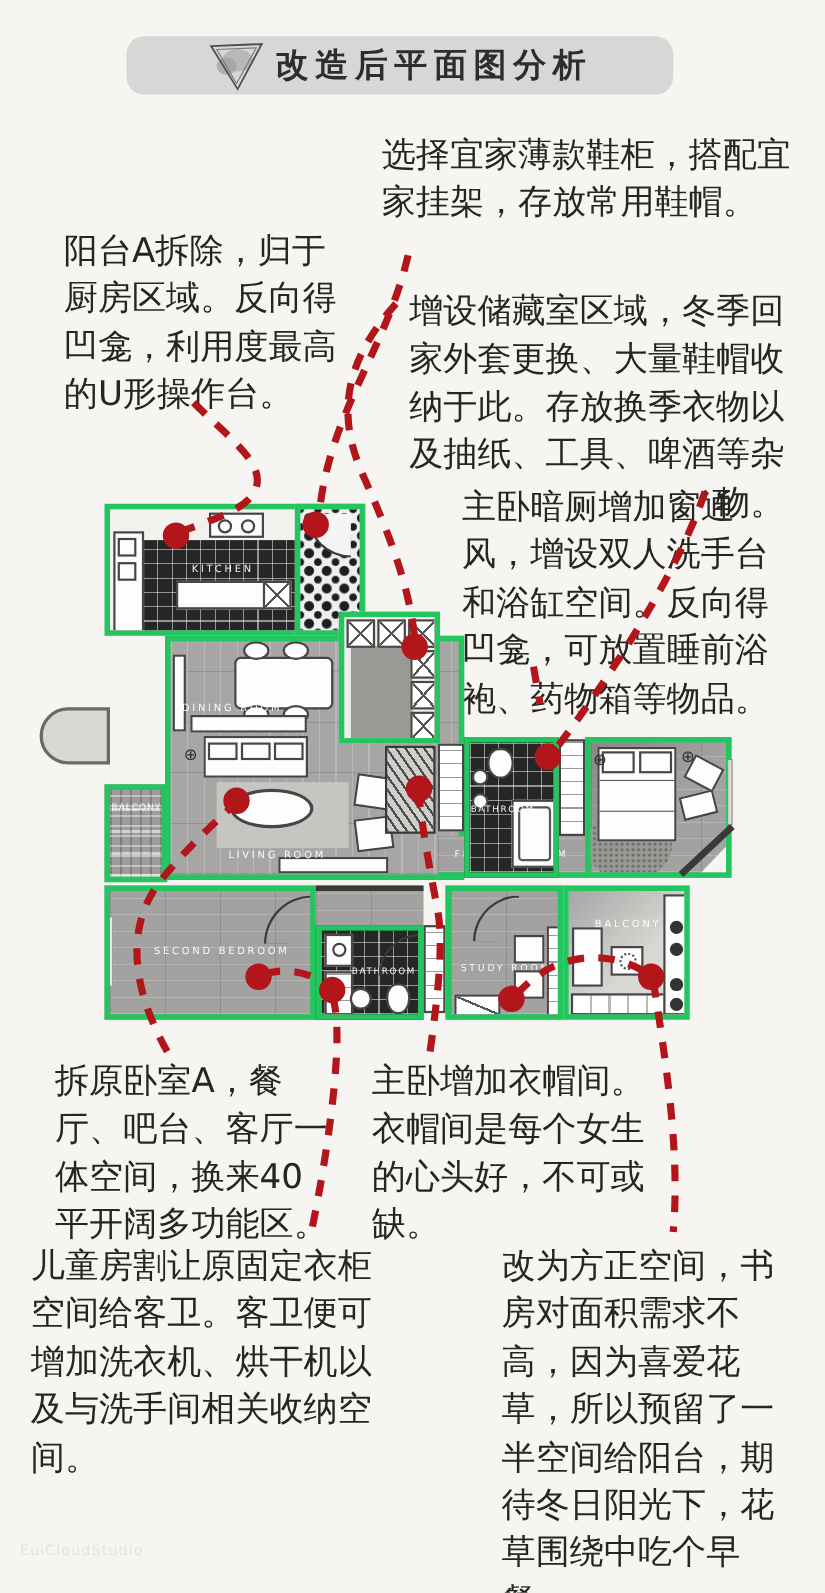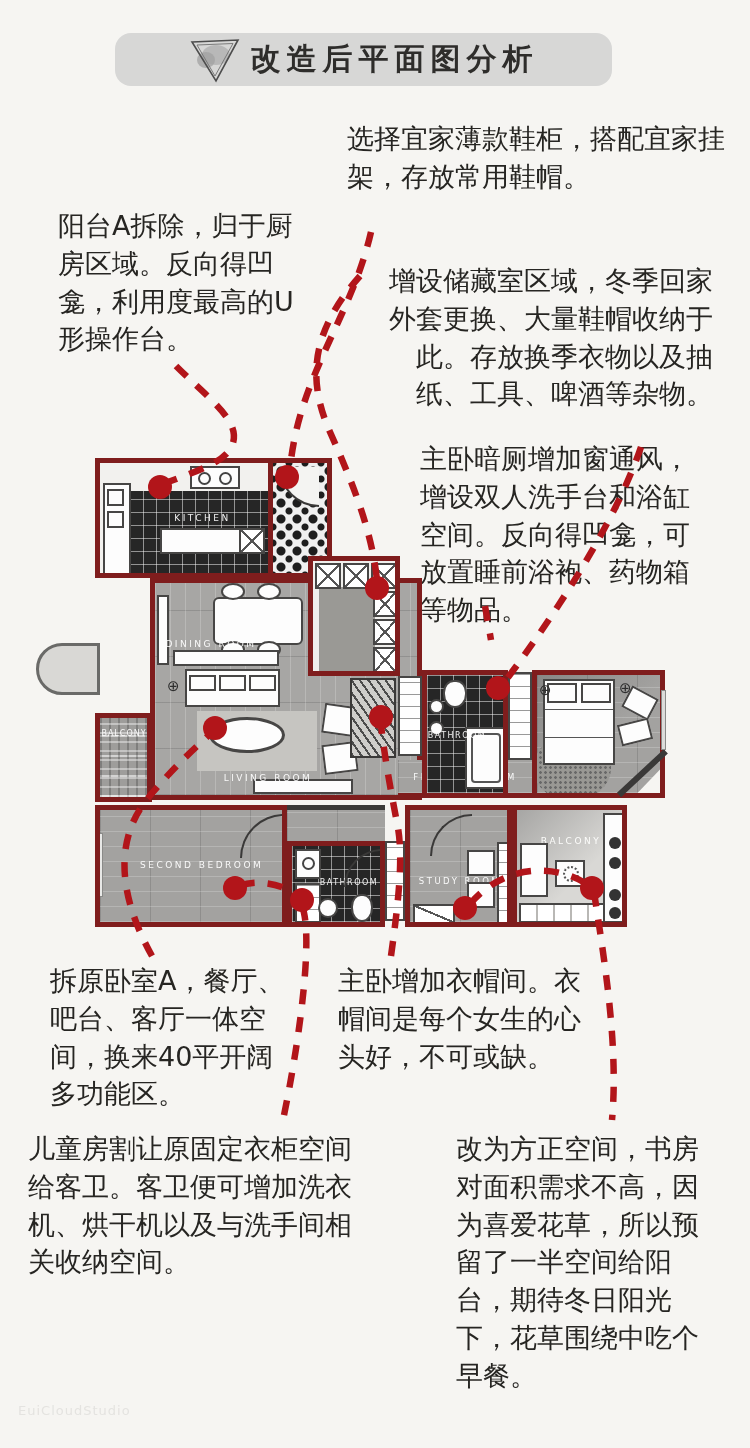--- a/index.html
+++ b/index.html
@@ -7,23 +7,23 @@
     width:750px;height:1448px;position:relative;overflow:hidden;
     background:#f6f5f2;
     font-family:"DejaVu Sans",sans-serif;
   }
   .abs{position:absolute;box-sizing:border-box;}
   
   .header-pill{left:115px;top:33px;width:497px;height:53px;background:#d7d7d6;border-radius:16px;
     display:flex;align-items:center;justify-content:center;gap:10px;}
   .title{font-size:30px;letter-spacing:6px;color:#2e2d2b;font-weight:600;}
   
-  .note{color:#262522;font-size:27px;line-height:1.40;letter-spacing:0;}
+  .note{color:#262522;font-size:31px;line-height:1.40;letter-spacing:0;}
   
-  .room{position:absolute;border:5px solid #7f1d1d;box-sizing:border-box;overflow:hidden;}
+  .room{position:absolute;border:5px solid #22c55e;box-sizing:border-box;overflow:hidden;}
   .wood{background-color:#a3a2a0;
     background-image:repeating-linear-gradient(0deg,rgba(255,255,255,.20) 0 1px,transparent 1px 15px),
                      repeating-linear-gradient(90deg,rgba(70,70,70,.22) 0 1px,transparent 1px 50px);}
   .woodv{background-color:#a7a6a4;
     background-image:repeating-linear-gradient(90deg,rgba(255,255,255,.20) 0 1px,transparent 1px 15px),
                      repeating-linear-gradient(0deg,rgba(70,70,70,.22) 0 1px,transparent 1px 46px);}
   .tile{background-color:#262626;
     background-image:repeating-linear-gradient(0deg,rgba(255,255,255,.5) 0 1px,transparent 1px 13px),
                      repeating-linear-gradient(90deg,rgba(255,255,255,.5) 0 1px,transparent 1px 13px);}
   .weave{background-color:#9e9d9b;
@@ -106,21 +106,21 @@
       <div class="abs wht" style="left:2px;top:4px;width:27px;height:16px;"></div>
       <div class="abs wht" style="left:32px;top:4px;width:27px;height:16px;"></div>
       <div class="abs wht" style="left:62px;top:4px;width:27px;height:16px;"></div>
     </div>
     <div class="fan" style="left:12px;top:96px;">⊕</div>
     <div class="abs" style="left:42px;top:128px;width:120px;height:60px;background:#c6c5c1;"></div>
     <div class="abs wht circle" style="left:54px;top:134px;width:76px;height:36px;border-width:3px;"></div>
     <div class="abs wht" style="left:168px;top:122px;width:34px;height:30px;transform:rotate(8deg);"></div>
     <div class="abs wht" style="left:168px;top:160px;width:34px;height:30px;transform:rotate(-7deg);"></div>
     <div class="abs wht" style="left:98px;top:196px;width:100px;height:15px;"></div>
-    <div class="roomlabel" style="left:58px;top:190px;width:110px;">LIVING ROOM</div>
+    <div class="roomlabel" style="left:42px;top:190px;width:110px;">LIVING ROOM</div>
   </div>
 
   <div class="room weave" style="left:95px;top:713px;width:57px;height:89px;">
     <div class="roomlabel" style="left:0;top:11px;width:48px;font-size:8px;letter-spacing:1px;">BALCONY</div>
   </div>
 
   <div class="room" style="left:308px;top:556px;width:92px;height:120px;background:#f0efec;">
     <div class="abs" style="left:6px;top:26px;width:56px;height:86px;background:#9a9995;"></div>
     <div class="abs xbox" style="left:2px;top:2px;width:26px;height:26px;"></div>
     <div class="abs xbox" style="left:30px;top:2px;width:26px;height:26px;"></div>

